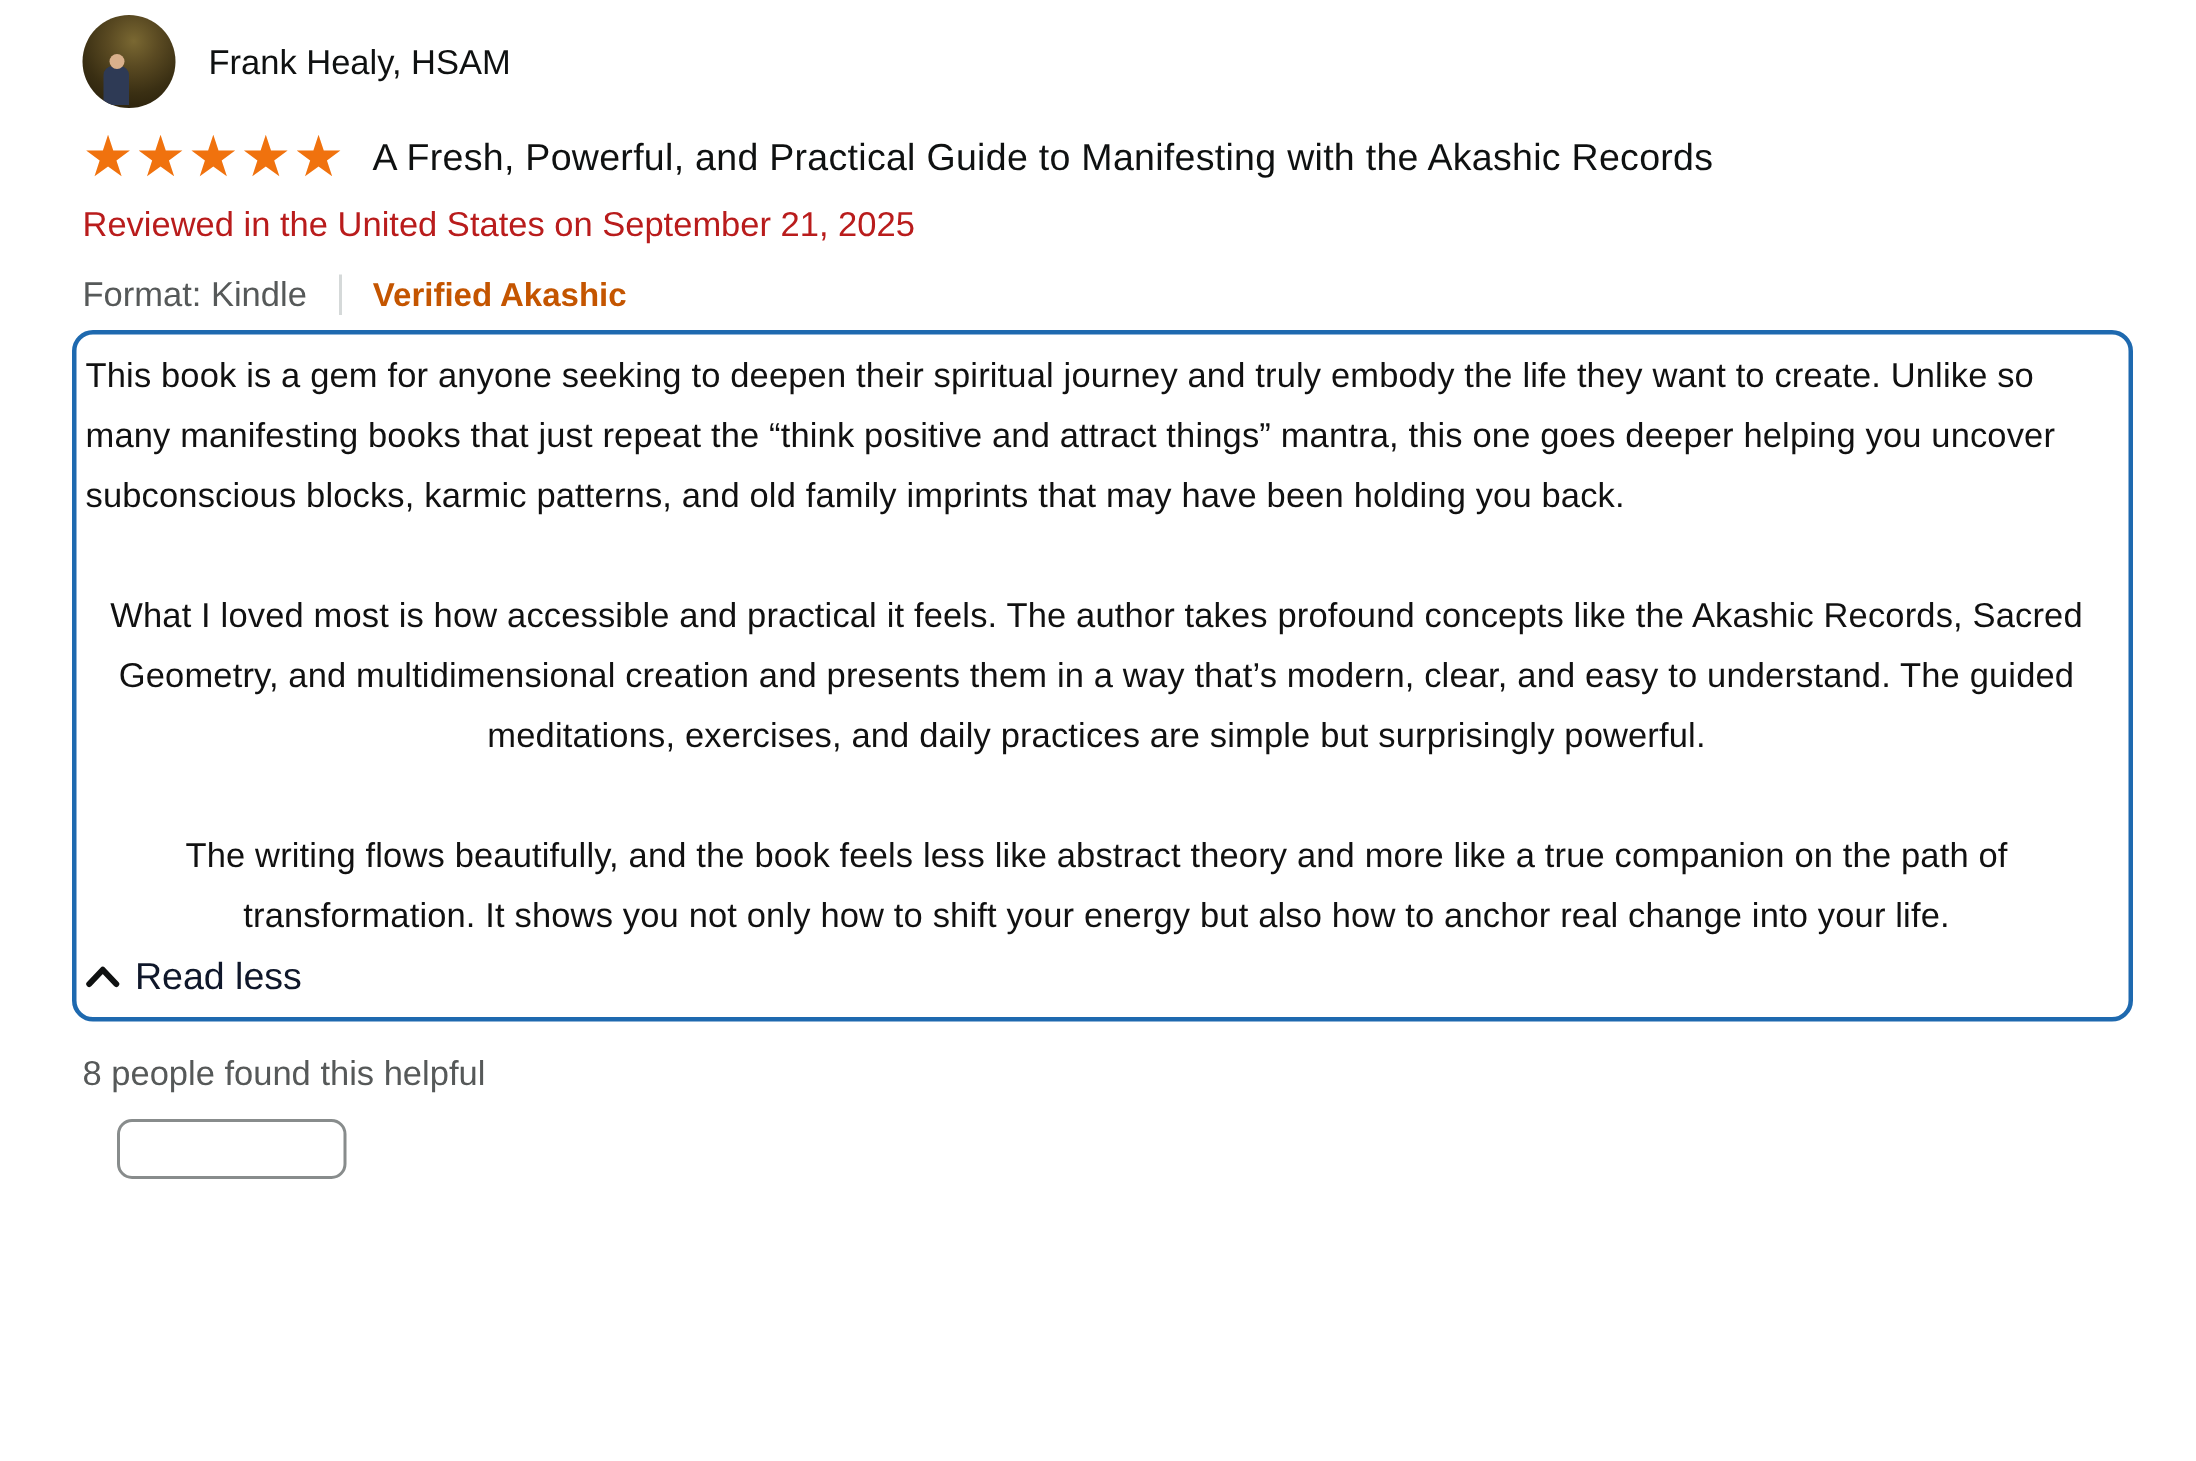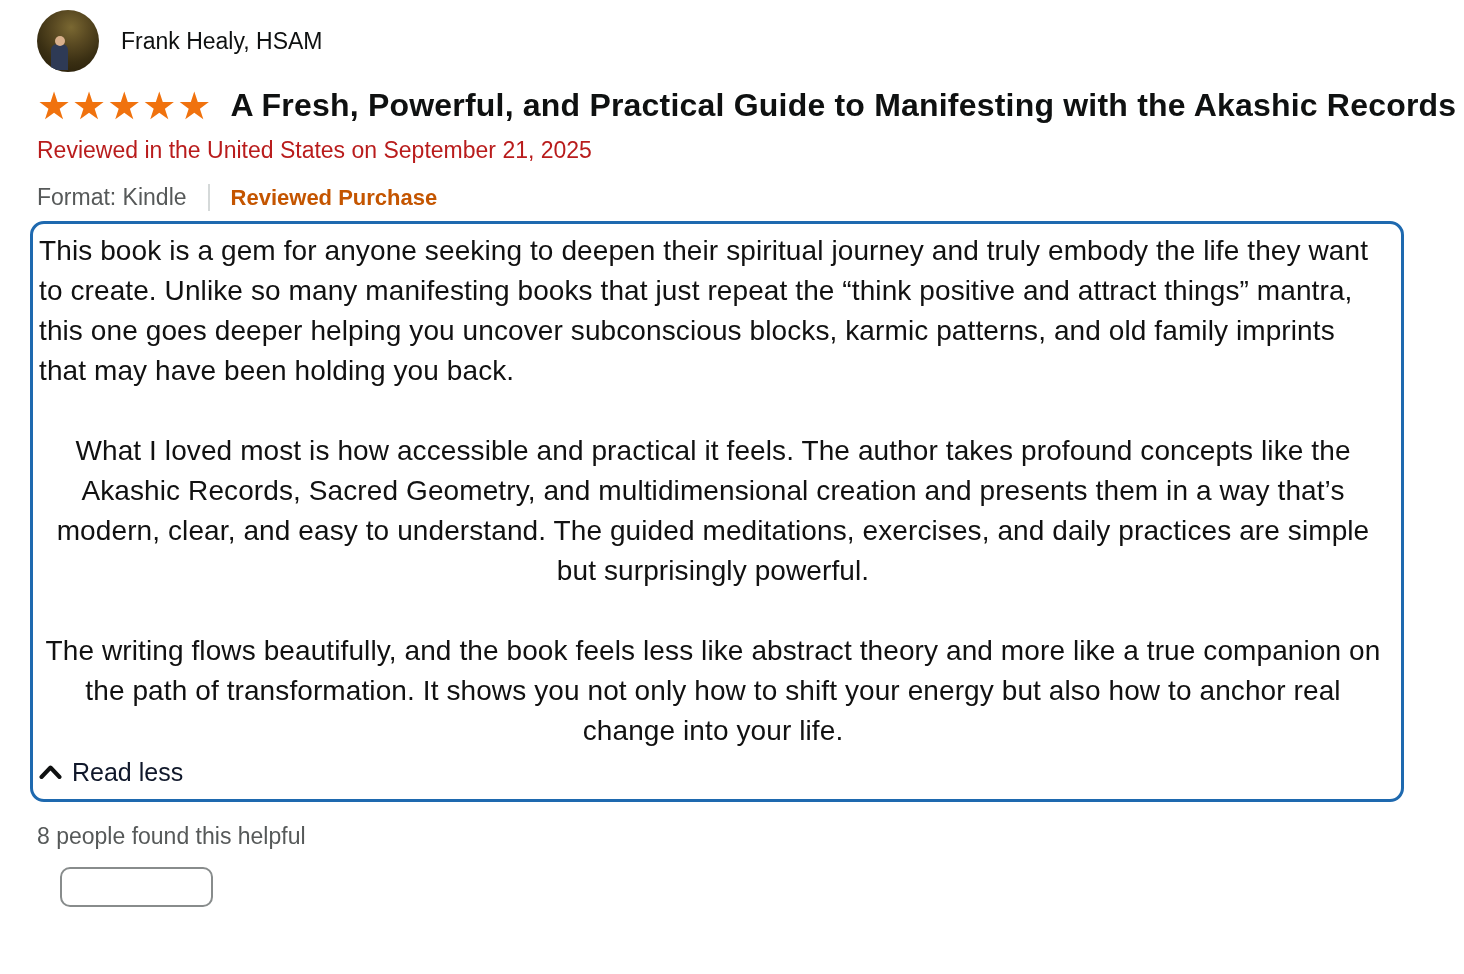--- a/index.html
+++ b/index.html
@@ -8,21 +8,21 @@
     height: 974px;
     overflow: hidden;
     background: #ffffff;
     font-family: "Liberation Sans", "DejaVu Sans", sans-serif;
     color: #0F1111;
   }
   .page {
     position: relative;
     width: 1464px;
     height: 974px;
-    padding: 9px 0 0 30px;
+    padding: 9px 0 0 48px;
   }
 
   
   .profile-row {
     display: flex;
     align-items: center;
     gap: 22px;
     margin-left: 7px;
     height: 64px;
   }
@@ -69,22 +69,22 @@
   }
   .stars {
     display: flex;
     color: #F0720E;
     font-size: 38px;
     line-height: 36px;
     letter-spacing: 1px;
     user-select: none;
   }
   .review-title {
-    font-size: 32px;
-    font-weight: bold;
+    font-size: 25px;
+    font-weight: normal;
     color: #0F1111;
     letter-spacing: 0.2px;
   }
 
   .date-line {
     margin: 13px 0 0 7px;
     font-size: 23px;
     color: #b91c1c;
   }
 
@@ -110,21 +110,21 @@
   
   .review-box {
     margin-top: 10px;
     width: 1374px;
     border: 3px solid #1E69AF;
     border-radius: 14px;
     padding: 7px 14px 8px 6px;
     background: #ffffff;
   }
   .review-box p {
-    font-size: 28px;
+    font-size: 23px;
     line-height: 40px;
     color: #111111;
     letter-spacing: 0.1px;
   }
   .review-box p + p { margin-top: 40px; text-align: center; }
 
   .read-less {
     display: inline-flex;
     align-items: center;
     gap: 10px;
@@ -178,21 +178,21 @@
       <span class="star">★</span>
     </span>
     <span class="review-title">A Fresh, Powerful, and Practical Guide to Manifesting with the Akashic Records</span>
   </div>
 
   <div class="date-line">Reviewed in the United States on September 21, 2025</div>
 
   <div class="format-row">
     <span class="format-label">Format: Kindle</span>
     <span class="format-divider"></span>
-    <span class="verified-label">Reviewed Purchase</span>
+    <span class="verified-label">Verified Akashic</span>
   </div>
 
   <div class="review-box">
     <p>This book is a gem for anyone seeking to deepen their spiritual journey and truly embody the life they want to create. Unlike so many manifesting books that just repeat the “think positive and attract things” mantra, this one goes deeper helping you uncover subconscious blocks, karmic patterns, and old family imprints that may have been holding you back.</p>
     <p>What I loved most is how accessible and practical it feels. The author takes profound concepts like the Akashic Records, Sacred Geometry, and multidimensional creation and presents them in a way that’s modern, clear, and easy to understand. The guided meditations, exercises, and daily practices are simple but surprisingly powerful.</p>
     <p>The writing flows beautifully, and the book feels less like abstract theory and more like a true companion on the path of transformation. It shows you not only how to shift your energy but also how to anchor real change into your life.</p>
 
     <a class="read-less">
       <span class="chevron-up-wrap">
         <svg width="23" height="16" viewBox="0 0 23 16">

